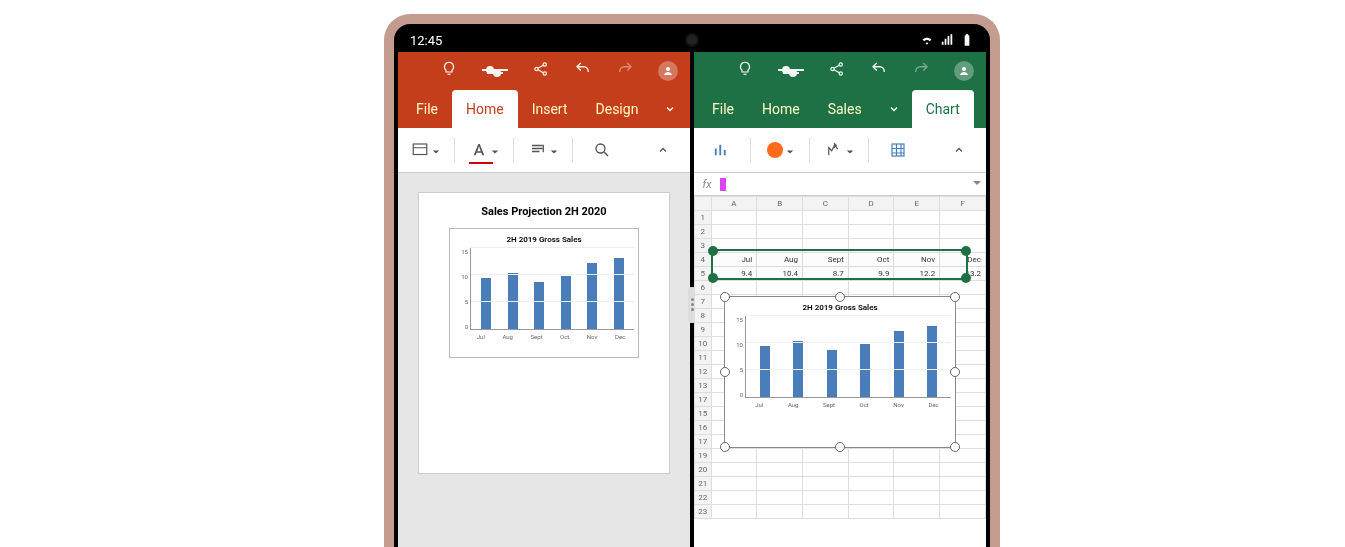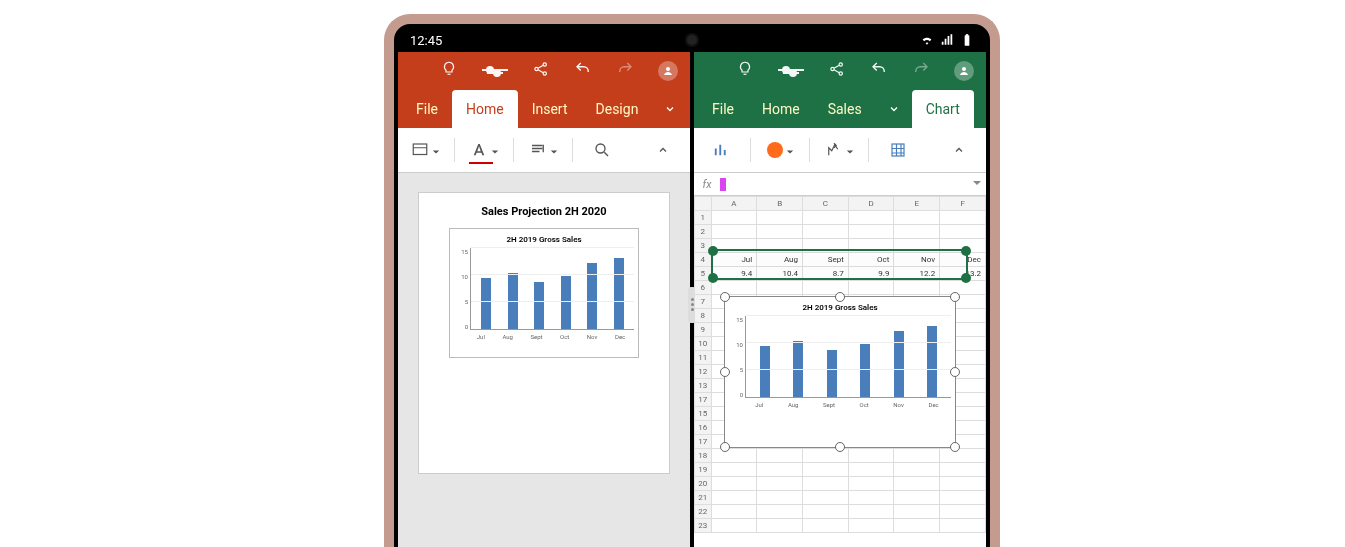--- a/index.html
+++ b/index.html
@@ -507,29 +507,20 @@
                       <th class="rowh">16</th>
                       <td class=""></td>
                       <td class=""></td>
                       <td class=""></td>
                       <td class=""></td>
                       <td class=""></td>
                       <td class=""></td>
                     </tr>
                     <tr>
                       <th class="rowh">17</th>
-                      <td class=""></td>
-                      <td class=""></td>
-                      <td class=""></td>
-                      <td class=""></td>
-                      <td class=""></td>
-                      <td class=""></td>
-                    </tr>
-                    <tr>
-                      <th class="rowh">18</th>
                       <td class=""></td>
                       <td class=""></td>
                       <td class=""></td>
                       <td class=""></td>
                       <td class=""></td>
                       <td class=""></td>
                     </tr>
                     <tr>
                       <th class="rowh">19</th>
                       <td class=""></td>

